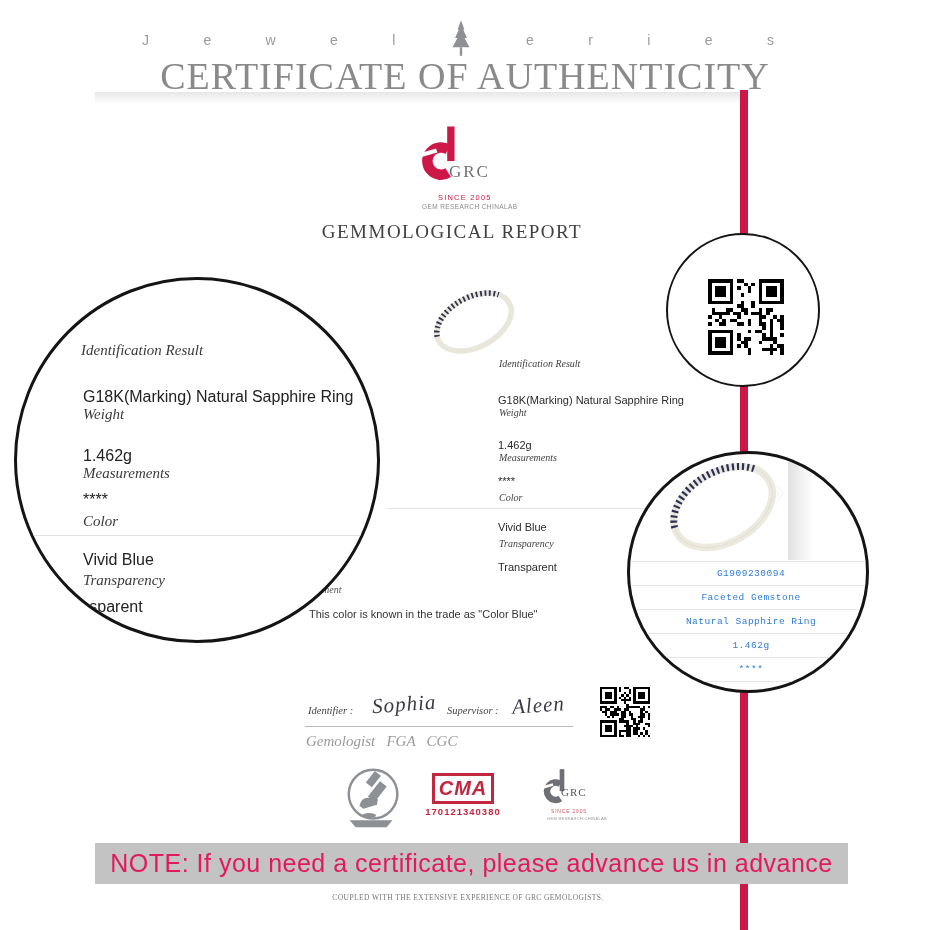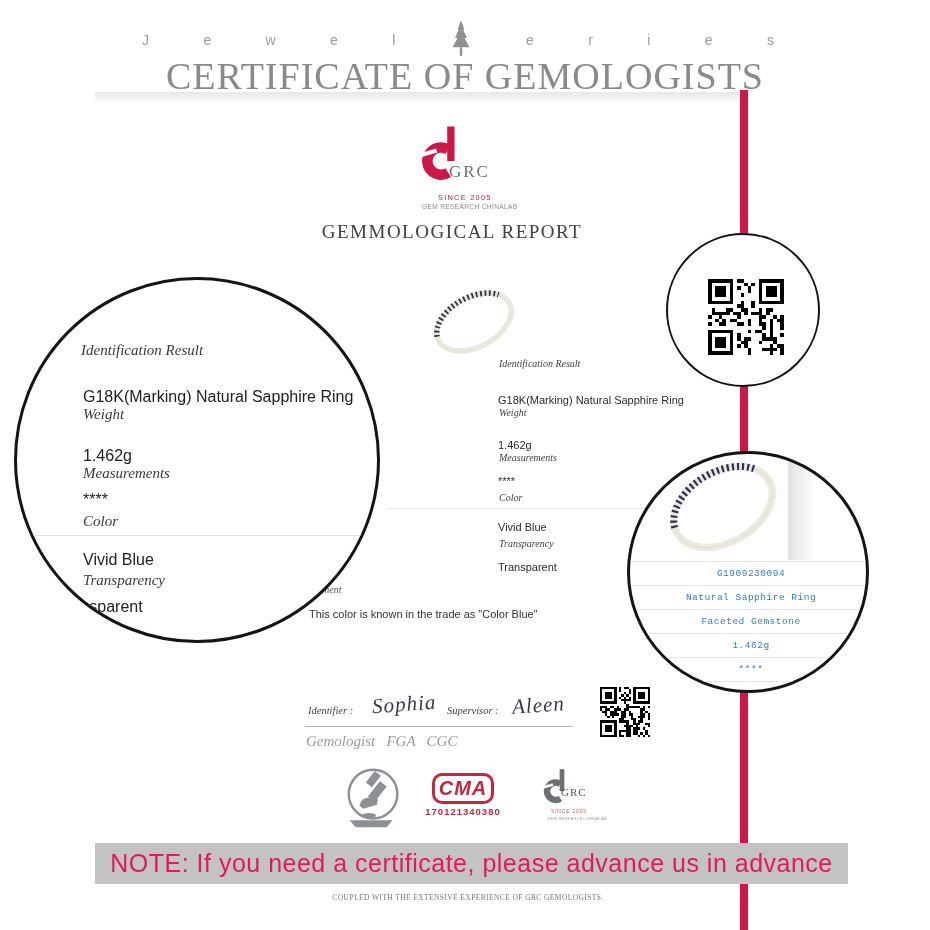--- a/index.html
+++ b/index.html
@@ -28,21 +28,21 @@
   .sig-line{background:#b8b8b8;height:1px}
   .credentials{font-size:15px;color:#9a9a9a;white-space:pre}
   .circle{border-radius:50%;background:#fff;border:3px solid #141414;overflow:hidden;z-index:5}
   .mag-label{font-size:15px;color:#3a3a3a}
   .mag-value{font-size:16px;color:#222}
   .photo-strip{background:linear-gradient(to right,rgba(90,90,90,.18),rgba(255,255,255,0))}
   .next-arrow{color:#fff;font-size:28px;font-weight:bold;line-height:1;text-shadow:0 0 2px rgba(0,0,0,.15)}
   .dtable{border-bottom:1px solid #e6e6e6}
   .trow{height:24px;line-height:24px;border-top:1px solid #e6e6e6;text-align:center;
         font-family:"Liberation Mono",monospace;font-size:9.5px;color:#2f7cd8;letter-spacing:.5px}
-  .cma-box{border:3.5px solid #c22740;border-radius:10px;color:#c22740;font-weight:bold;
+  .cma-box{border:3.5px solid #c22740;border-radius:0;color:#c22740;font-weight:bold;
            font-style:italic;font-size:20px;text-align:center;line-height:24px;letter-spacing:1px}
   .cma-number{font-size:9.5px;font-weight:bold;color:#c22740;letter-spacing:1px;text-align:center}
   .note-banner{background:#c3c3c3;z-index:6;text-align:center}
   .note-text{font-size:25px;color:#e2195e;line-height:41px;letter-spacing:.5px}
   .footer-caps{width:300px;text-align:center;font-size:7.5px;color:#777;letter-spacing:.4px}
   .qr{display:block}
 </style>
 </head>
 <body>
 
@@ -64,21 +64,21 @@
         </g>
       </svg>
     </span>
     <span class="brand-letter">e</span>
     <span class="brand-letter">r</span>
     <span class="brand-letter">i</span>
     <span class="brand-letter">e</span>
     <span class="brand-letter">s</span>
   </div>
 
-  <div class="abs serif page-title" style="left:0;top:54px">CERTIFICATE OF GEMOLOGISTS</div>
+  <div class="abs serif page-title" style="left:0;top:54px">CERTIFICATE OF AUTHENTICITY</div>
 
   <div class="abs paper-edge" style="left:95px;top:92px;width:653px;height:12px"></div>
 
   <div class="abs accent-line" style="left:740px;top:90px;width:8px;height:840px"></div>
 
   <div class="abs" style="left:421px;top:126px;width:44px;height:68px">
     <svg viewBox="0 0 42 64" width="44" height="68">
       <rect x="25" y="0" width="7" height="33" fill="#cd1747"></rect>
       <path d="M26 22 A 13 13 0 1 0 26 44" fill="none" stroke="#cd1747" stroke-width="10"></path>
       <line x1="1" y1="27" x2="15" y2="23" stroke="#ffffff" stroke-width="4"></line>
@@ -418,20 +418,20 @@
           <ellipse cx="75" cy="54" rx="54" ry="36" fill="none" stroke="#eceadf" stroke-width="7.5"></ellipse>
           <ellipse cx="75" cy="54" rx="54" ry="36" fill="none" stroke="#d9d6c9" stroke-width="1" opacity=".6"></ellipse>
           <path d="M21.8 47.7 A 54 36 0 0 1 121.8 36" fill="none" stroke="#2c3157" stroke-width="7" stroke-dasharray="2.2 3"></path>
         </g>
       </svg>
     </div>
     <div class="abs photo-strip" style="left:158px;top:0;width:26px;height:106px"></div>
     <div class="abs next-arrow" style="left:144px;top:24px">›</div>
     <div class="abs dtable" style="left:0;top:107px;width:242px">
       <div class="trow">G1909230094</div>
+      <div class="trow">Faceted Gemstone</div>
       <div class="trow">Natural Sapphire Ring</div>
-      <div class="trow">Faceted Gemstone</div>
       <div class="trow">1.462g</div>
       <div class="trow">****</div>
     </div>
   </div>
 
 </div>
 
 </body></html>

